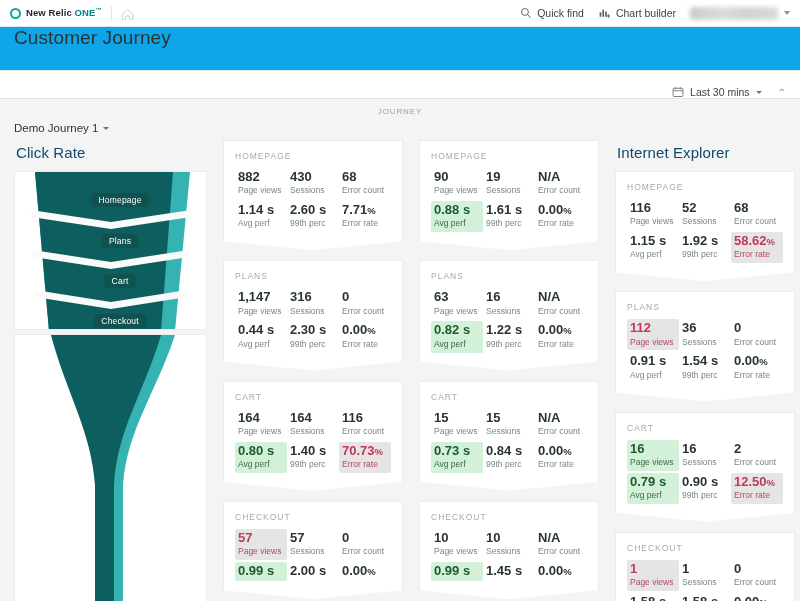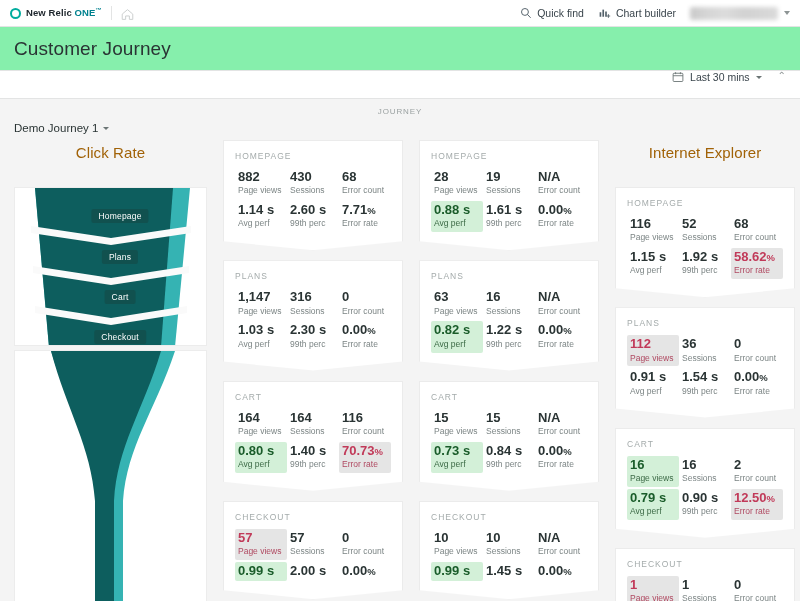--- a/index.html
+++ b/index.html
@@ -33,45 +33,45 @@
   .acct-pill { display: flex; align-items: center; gap: 6px; cursor: pointer; }
   .acct-blur {
     width: 88px; height: 13px; border-radius: 2px;
     background: linear-gradient(90deg,#c9c9c9 0%,#d5d5d5 18%,#dcdcdc 40%,#d2d2d2 62%,#dadada 100%);
     filter: blur(2.2px);
   }
   .caret { width: 0; height: 0; border-left: 3.5px solid transparent; border-right: 3.5px solid transparent; border-top: 4px solid #8d9494; }
 
   
   .pagehead {
-    height: 44px; background: #86efac; border-bottom: 1px solid #e3e4e4;
-    display: flex; align-items: center; padding: 0 14px;
+    height: 44px; background: #0ea5e9; border-bottom: 1px solid #e3e4e4;
+    display: flex; align-items: flex-start; padding: 0 14px;
   }
   .page-title { font-size: 19px; font-weight: 400; color: #2a3434; letter-spacing: .1px; }
 
   
   .timebar {
     height: 28px; background: #fff; border-bottom: 1px solid #e3e4e4;
-    display: flex; align-items: flex-start; justify-content: flex-end; padding: 0 14px; gap: 10px;
+    display: flex; align-items: flex-end; justify-content: flex-end; padding: 0 14px; gap: 10px;
   }
   .timepicker { display: flex; align-items: center; gap: 6px; font-size: 10.5px; color: #3a454c; cursor: pointer; }
   .cal-icon { width: 12px; height: 12px; }
   .chev-sm { width: 0; height: 0; border-left: 3px solid transparent; border-right: 3px solid transparent; border-top: 3.5px solid #6b7575; }
   .collapse-chev { margin-left: 6px; font-size: 10px; color: #8d9494; cursor: pointer; line-height: 1; }
 
   
   .journeybar { padding: 8px 14px 6px; background: #f4f4f4; text-align: center; }
   .journey-label { font-size: 8px; letter-spacing: .9px; color: #9aa1a1; text-transform: uppercase; }
   .journey-value { font-size: 11.5px; color: #2a3434; display: flex; align-items: center; gap: 5px; margin-top: 6px; cursor: pointer; }
 
   
   .columns { display: flex; padding: 0 8px; gap: 0; }
   .col { flex: 0 0 196px; padding: 0 8px; }
   .col.funnel-col { flex: 0 0 207px; padding-left: 6px; padding-right: 8px; }
-  .col-title { font-size: 15px; font-weight: 400; color: #a16207; padding: 4px 2px 26px; letter-spacing: .1px; text-align: center; }
+  .col-title { font-size: 15px; font-weight: 400; color: #0c4a6e; padding: 4px 2px 10px; letter-spacing: .1px; }
 
   
   .funnel-wrap { position: relative; }
   .funnel-panel {
     background: #fff; border: 1px solid #ececec; position: relative; overflow: hidden;
   }
   .funnel-panel.top { height: 159px; }
   .funnel-panel.bottom { height: 281px; margin-top: 4px; }
   .funnel-svg { display: block; }
   .stage-chip {
@@ -255,21 +255,21 @@
             <div class="val">316</div>
             <div class="lbl">Sessions</div>
           </div>
           <div class="metric">
             <div class="val">0</div>
             <div class="lbl">Error count</div>
           </div>
         </div>
         <div class="metric-row">
           <div class="metric">
-            <div class="val">1.03 s</div>
+            <div class="val">0.44 s</div>
             <div class="lbl">Avg perf</div>
           </div>
           <div class="metric">
             <div class="val">2.30 s</div>
             <div class="lbl">99th perc</div>
           </div>
           <div class="metric">
             <div class="val"><span>0.00</span><span class="pct">%</span></div>
             <div class="lbl">Error rate</div>
           </div>
@@ -340,21 +340,21 @@
         </div>
       </div>
     </div>
 
     <div class="col">
 
       <div class="card">
         <div class="card-title">HOMEPAGE</div>
         <div class="metric-row">
           <div class="metric">
-            <div class="val">28</div>
+            <div class="val">90</div>
             <div class="lbl">Page views</div>
           </div>
           <div class="metric">
             <div class="val">19</div>
             <div class="lbl">Sessions</div>
           </div>
           <div class="metric">
             <div class="val">N/A</div>
             <div class="lbl">Error count</div>
           </div>

